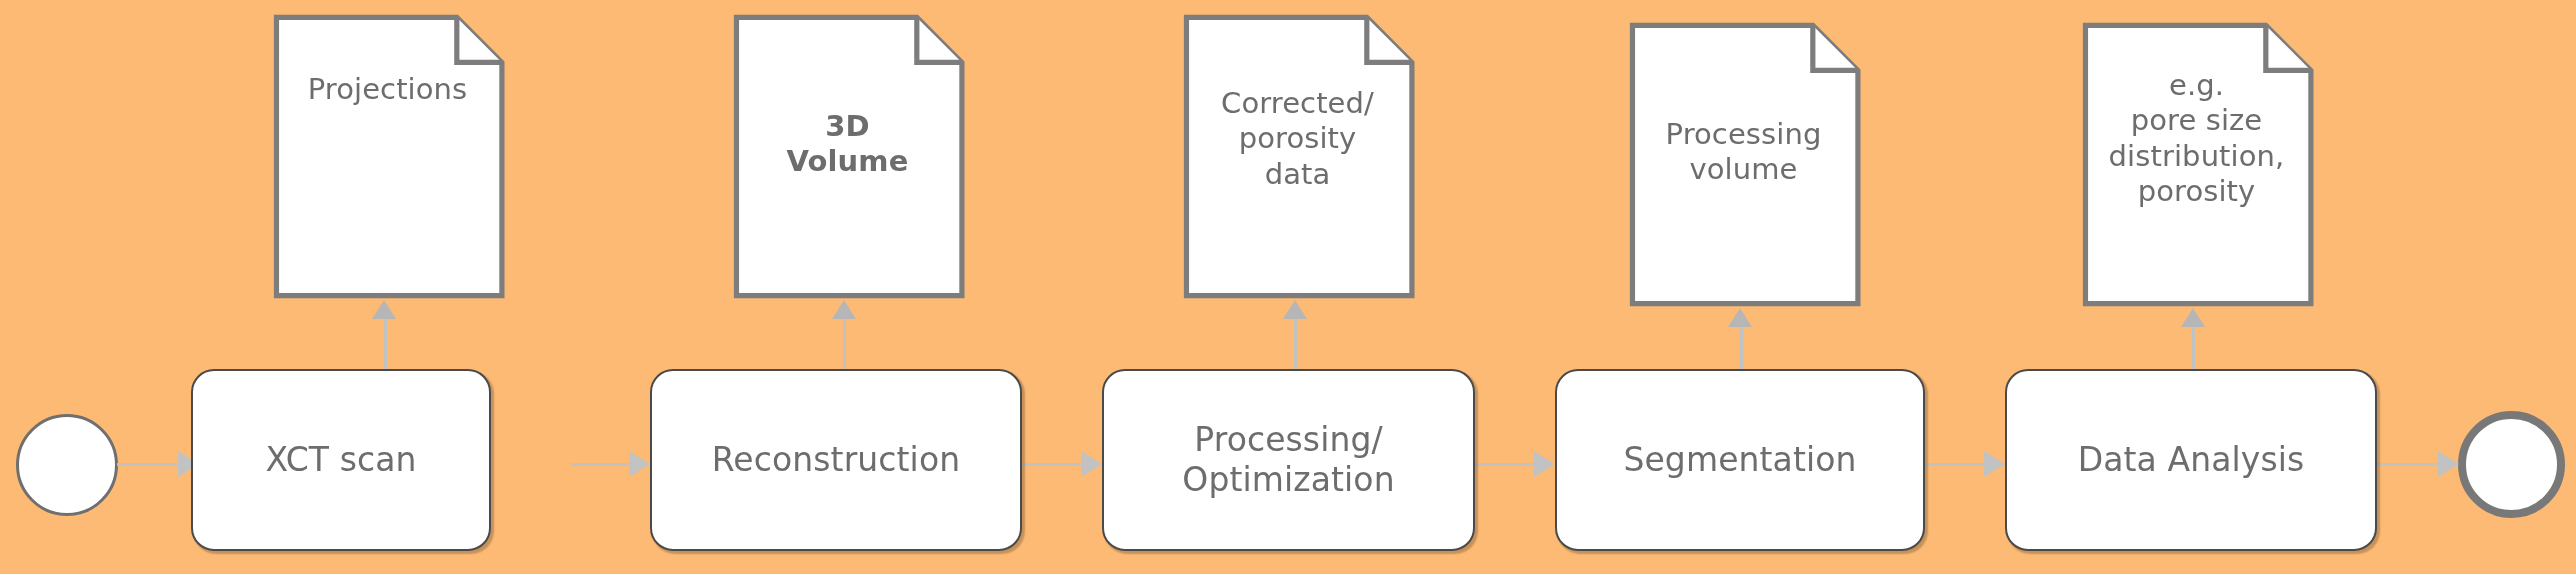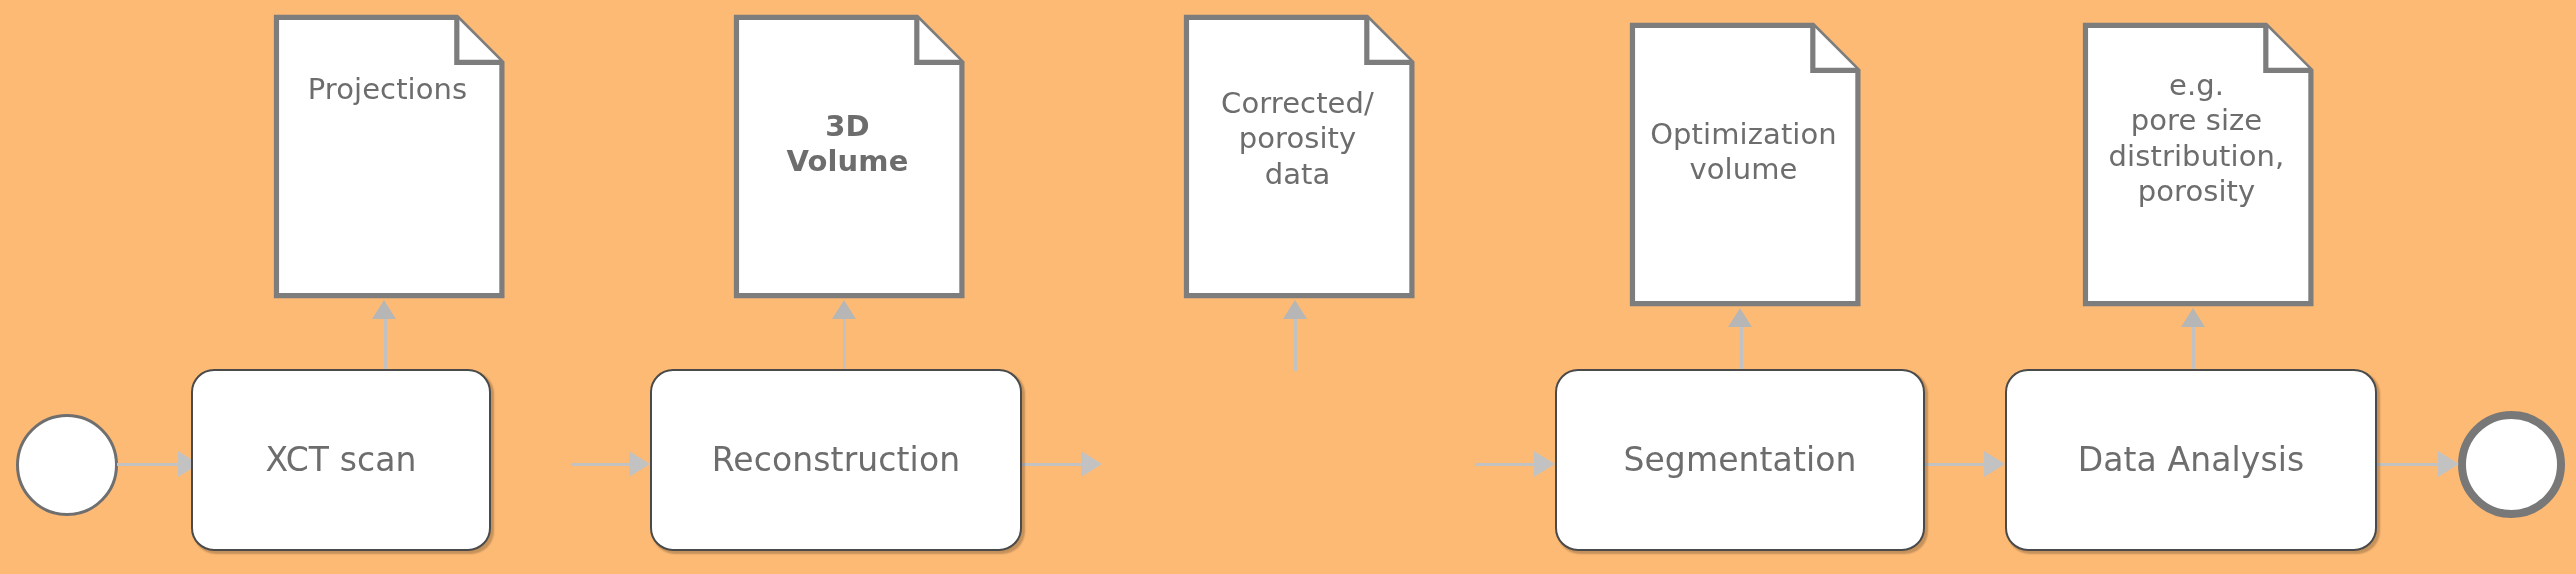--- a/index.html
+++ b/index.html
@@ -156,41 +156,45 @@
     <div class="dtext" style="top: 72px;">Corrected/
 porosity
 data</div>
   </div>
 
   <div class="doc" style="left: 1629px; top: 22px; width: 237px; height: 285px;">
     <svg class="docsvg" viewBox="0 0 410 494" preserveAspectRatio="none">
       <path d="M6 6 L318 6 L396 84 L396 488 L6 488 Z" fill="#ffffff" stroke="#7d7d7d" stroke-width="9"></path>
       <path d="M318 6 L318 84 L396 84" fill="#ffffff" stroke="#7d7d7d" stroke-width="9"></path>
     </svg>
-    <div class="dtext" style="top: 95px;">Optimization
+    <div class="dtext" style="top: 95px;">Processing
 volume</div>
   </div>
 
   <div class="doc" style="left: 2082px; top: 22px; width: 237px; height: 285px;">
     <svg class="docsvg" viewBox="0 0 410 494" preserveAspectRatio="none">
       <path d="M6 6 L318 6 L396 84 L396 488 L6 488 Z" fill="#ffffff" stroke="#7d7d7d" stroke-width="9"></path>
       <path d="M318 6 L318 84 L396 84" fill="#ffffff" stroke="#7d7d7d" stroke-width="9"></path>
     </svg>
     <div class="dtext" style="top: 46px;">e.g.
 pore size
 distribution,
 porosity</div>
   </div>
 
   <div class="process" style="left: 191px; width: 300px;">
     <span class="ptext">XCT scan</span>
   </div>
   <div class="process" style="left: 650px; width: 372px;">
     <span class="ptext">Reconstruction</span>
   </div>
+  <div class="process" style="left: 1102px; width: 373px;">
+    <span class="ptext">Processing/
+Optimization</span>
+  </div>
   <div class="process" style="left: 2005px; width: 372px;">
     <span class="ptext">Data Analysis</span>
   </div>
   <div class="process" style="left: 1555px; width: 370px;">
     <span class="ptext">Segmentation</span>
   </div>
 
 </div>
 
 

